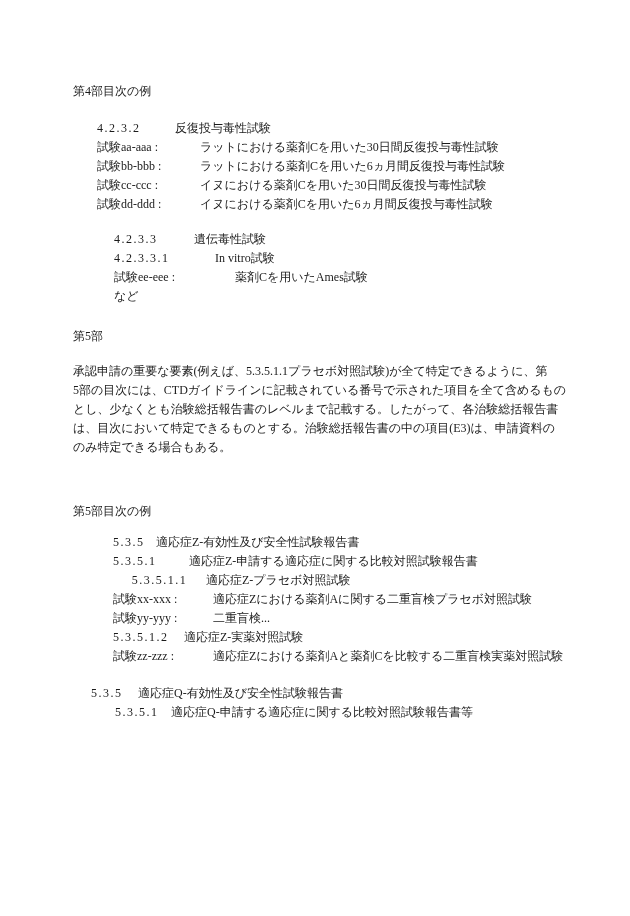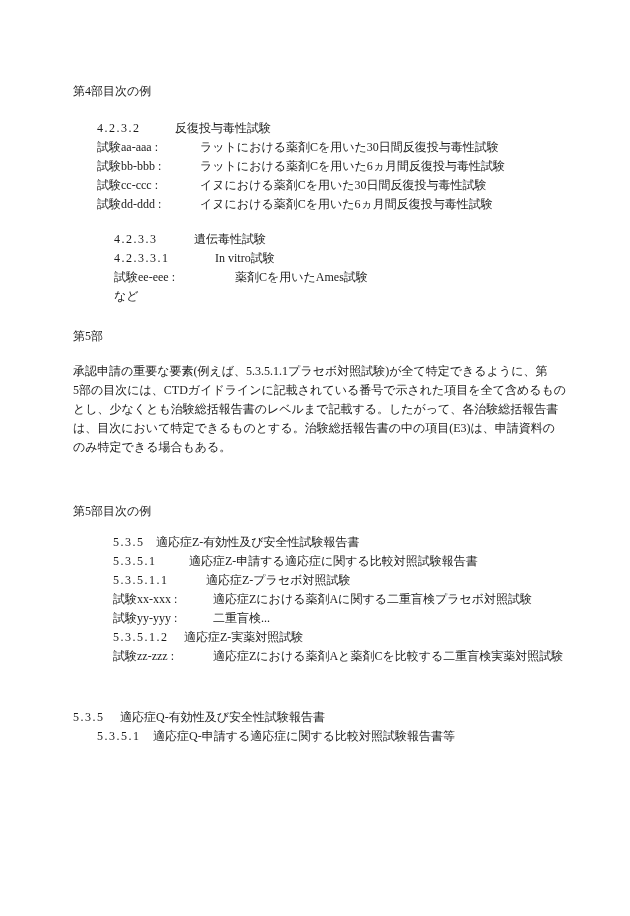--- a/index.html
+++ b/index.html
@@ -23,21 +23,21 @@
   .line { white-space: nowrap; }
   .num { display: inline-block; vertical-align: top; }
   .sp { letter-spacing: 1.5px; }
   .mw43  { min-width: 43px; }
   .mw47  { min-width: 47px; }
   .mw56  { min-width: 56px; }
   .mw71  { min-width: 71px; }
   .mw76  { min-width: 76px; }
   .mw78  { min-width: 78px; }
   .mw80  { min-width: 80px; }
-  .mw93  { min-width: 93px; }
+  .mw93  { min-width: 93px; text-align: center; }
   .mw100 { min-width: 100px; }
   .mw101 { min-width: 101px; }
   .mw103 { min-width: 103px; }
   .mw121 { min-width: 121px; }
   .indent { margin-left: 24px; }
 </style>
 </head>
 <body>
 
 <div class="page">
@@ -104,21 +104,21 @@
       <span class="num mw100">試験yy-yyy :</span><span>二重盲検...</span>
     </div>
     <div class="line">
       <span class="num sp mw71">5.3.5.1.2</span><span>適応症Z-実薬対照試験</span>
     </div>
     <div class="line">
       <span class="num mw100">試験zz-zzz :</span><span>適応症Zにおける薬剤Aと薬剤Cを比較する二重盲検実薬対照試験</span>
     </div>
   </div>
 
-  <div class="abs" style="left:73px; top:684px;margin-top:24px;">
+  <div class="abs" style="left:91px; top:684px;">
     <div class="line">
       <span class="num sp mw47">5.3.5</span><span>適応症Q-有効性及び安全性試験報告書</span>
     </div>
     <div class="line indent">
       <span class="num sp mw56">5.3.5.1</span><span>適応症Q-申請する適応症に関する比較対照試験報告書等</span>
     </div>
   </div>
 
 </div>
 

